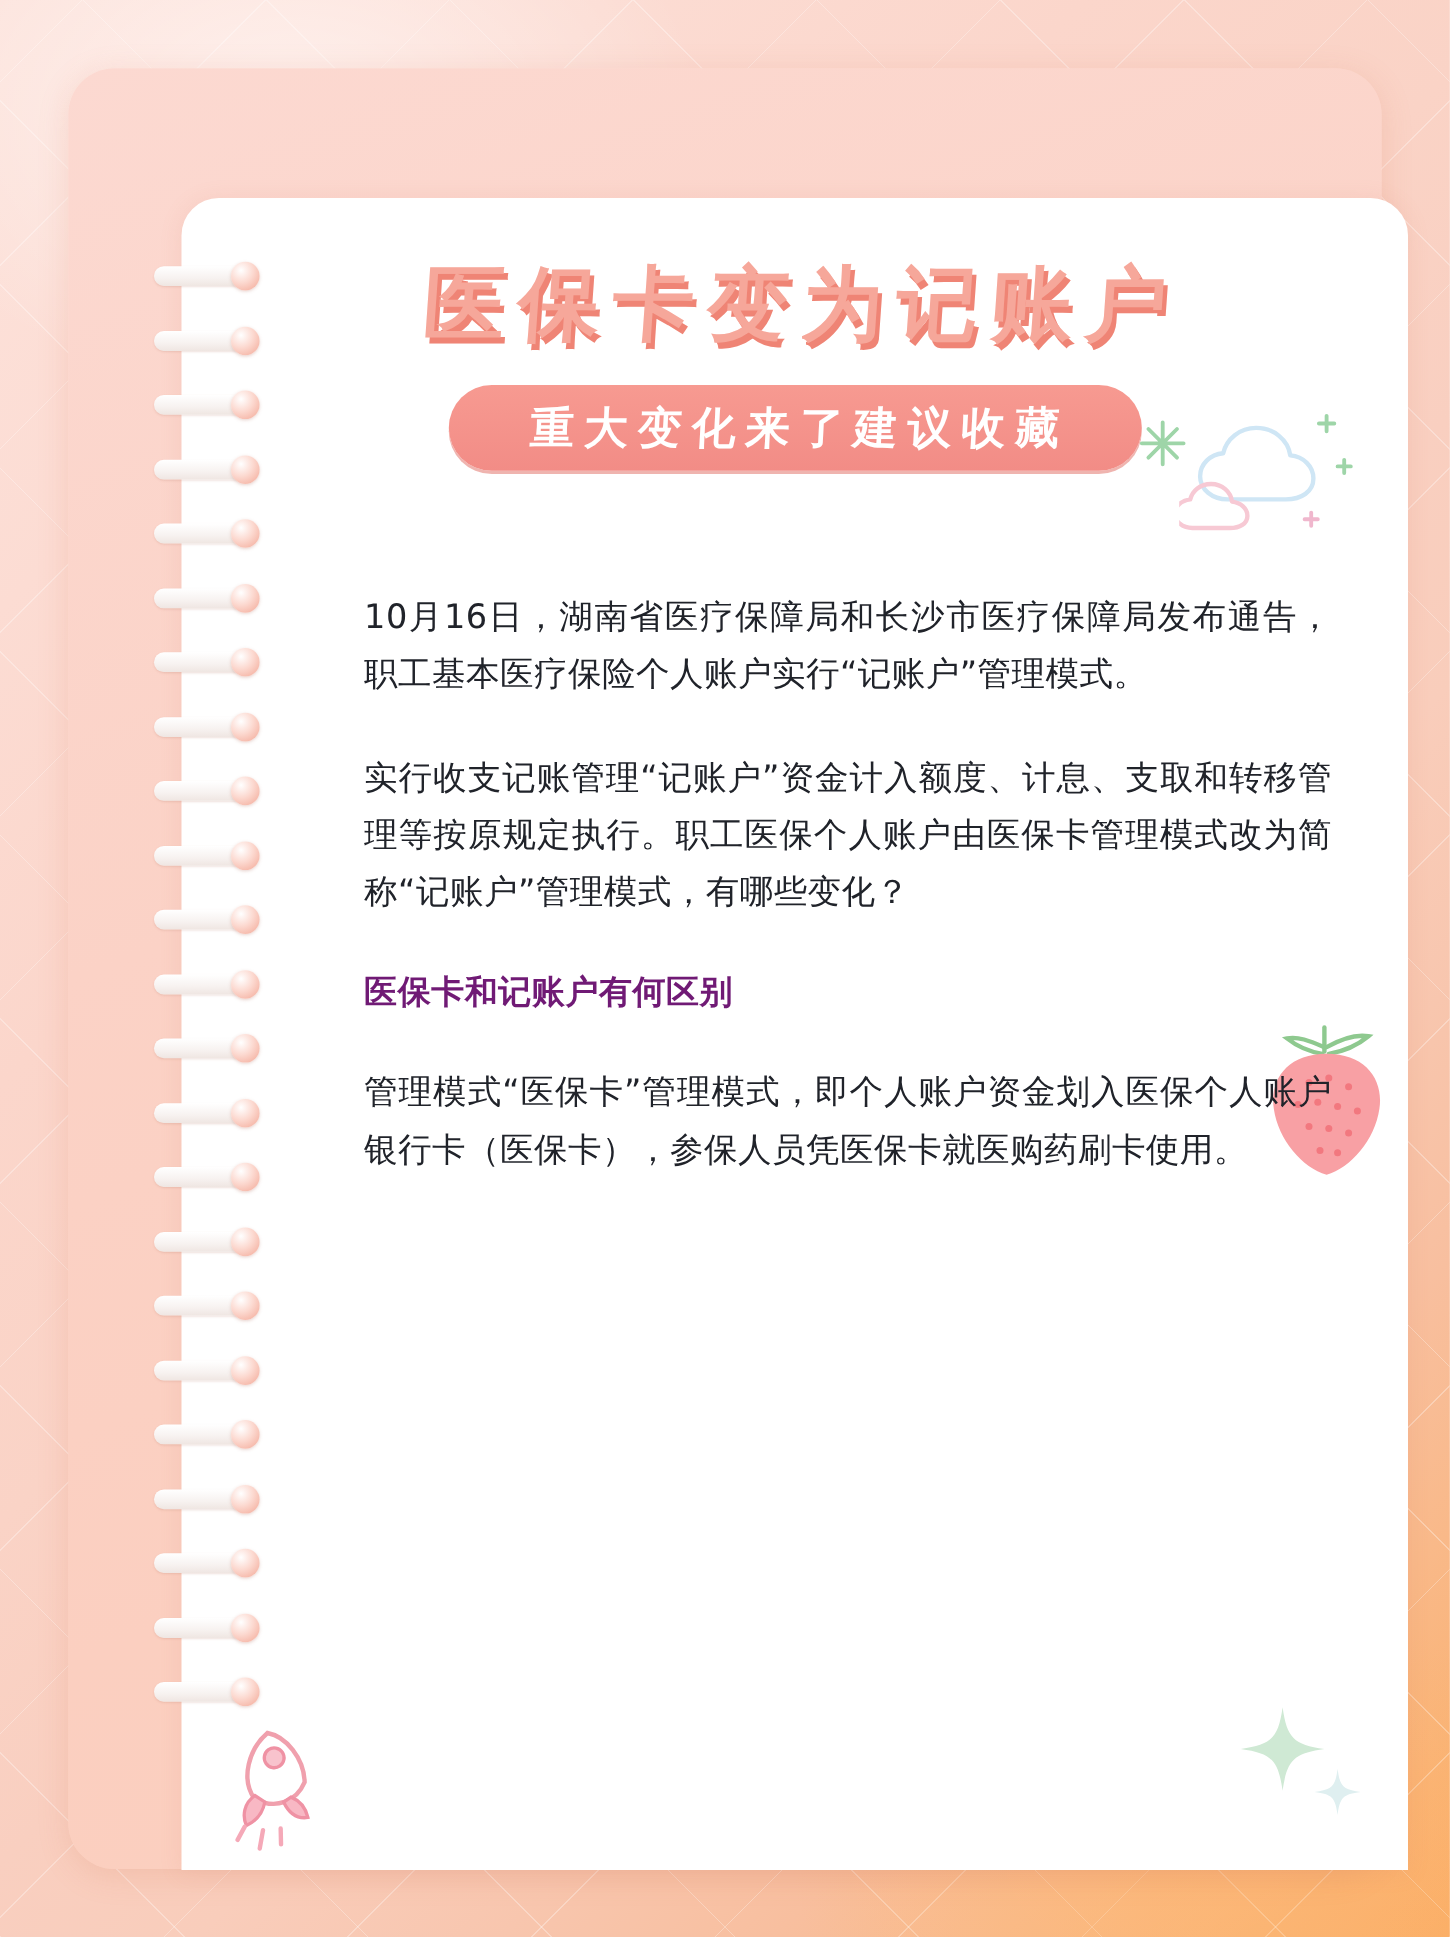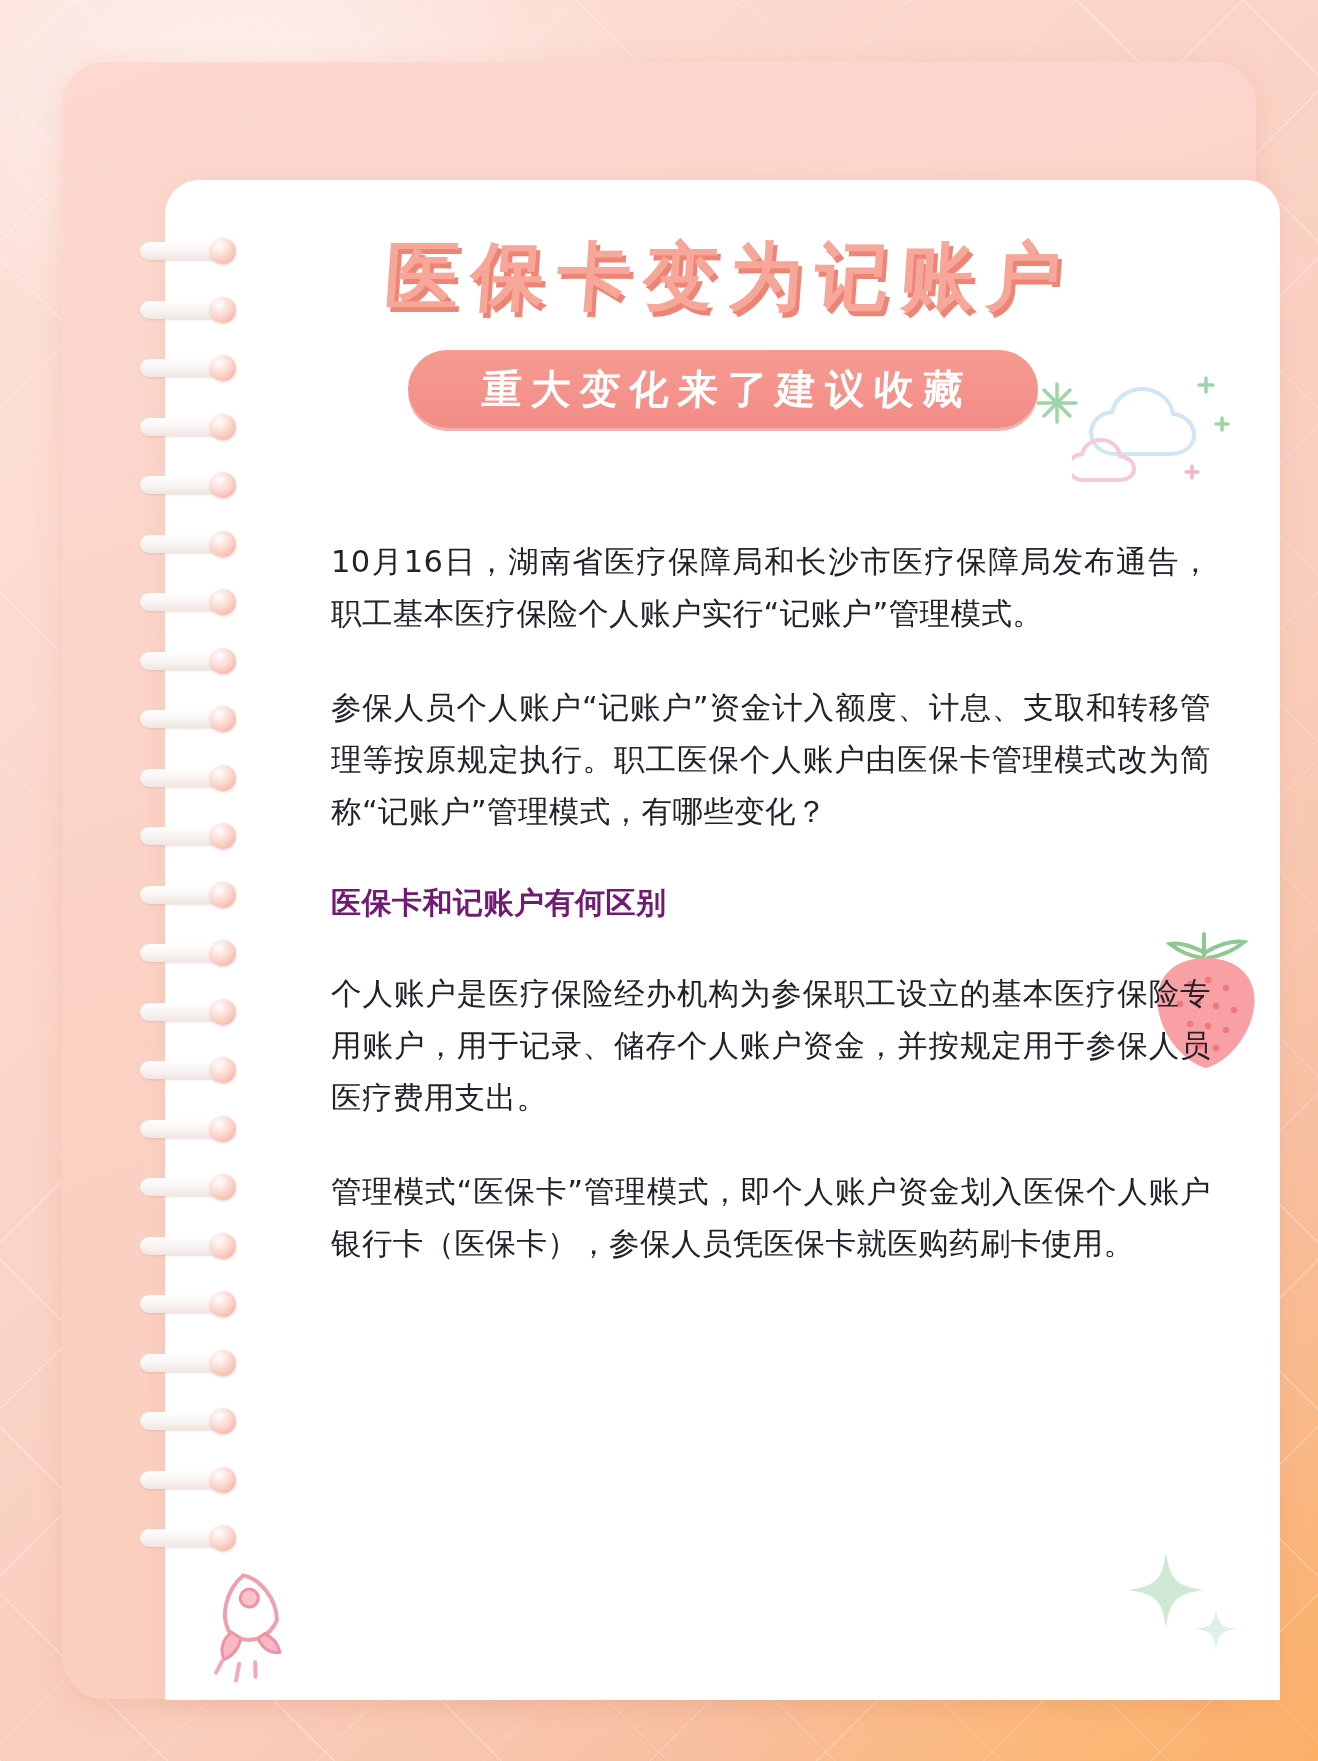--- a/index.html
+++ b/index.html
@@ -234,23 +234,22 @@
       <g fill="#cfe9d4">
         <path d="M46 6 C50 34 56 40 84 44 C56 48 50 54 46 82 C42 54 36 48 8 44 C36 40 42 34 46 6 Z"></path>
       </g>
       <g fill="#dfeff0">
         <path d="M96 62 C98 78 101 81 117 83 C101 85 98 88 96 104 C94 88 91 85 75 83 C91 81 94 78 96 62 Z"></path>
       </g>
     </svg>
 
     <div class="content">
       <p class="para">10月16日，湖南省医疗保障局和长沙市医疗保障局发布通告，职工基本医疗保险个人账户实行“记账户”管理模式。</p>
-      <p class="para">参保人员个人账户“记账户”资金计入额度、计息、支取和转移管理等按原规定执行。职工医保个人账户由医保卡管理模式改为简称“记账户”管理模式，有哪些变化？</p>
+      <p class="para">实行收支记账管理“记账户”资金计入额度、计息、支取和转移管理等按原规定执行。职工医保个人账户由医保卡管理模式改为简称“记账户”管理模式，有哪些变化？</p>
       <h2 class="heading">医保卡和记账户有何区别</h2>
-      <p class="para">个人账户是医疗保险经办机构为参保职工设立的基本医疗保险专用账户，用于记录、储存个人账户资金，并按规定用于参保人员医疗费用支出。</p>
       <p class="para">管理模式“医保卡”管理模式，即个人账户资金划入医保个人账户银行卡（医保卡），参保人员凭医保卡就医购药刷卡使用。</p>
     </div>
 
   </div>
 
   <div class="spiral" id="spiral">
       <div class="ring" style="top: 0px;">
         <div class="bar"></div>
         <div class="knob"></div>
       </div>

